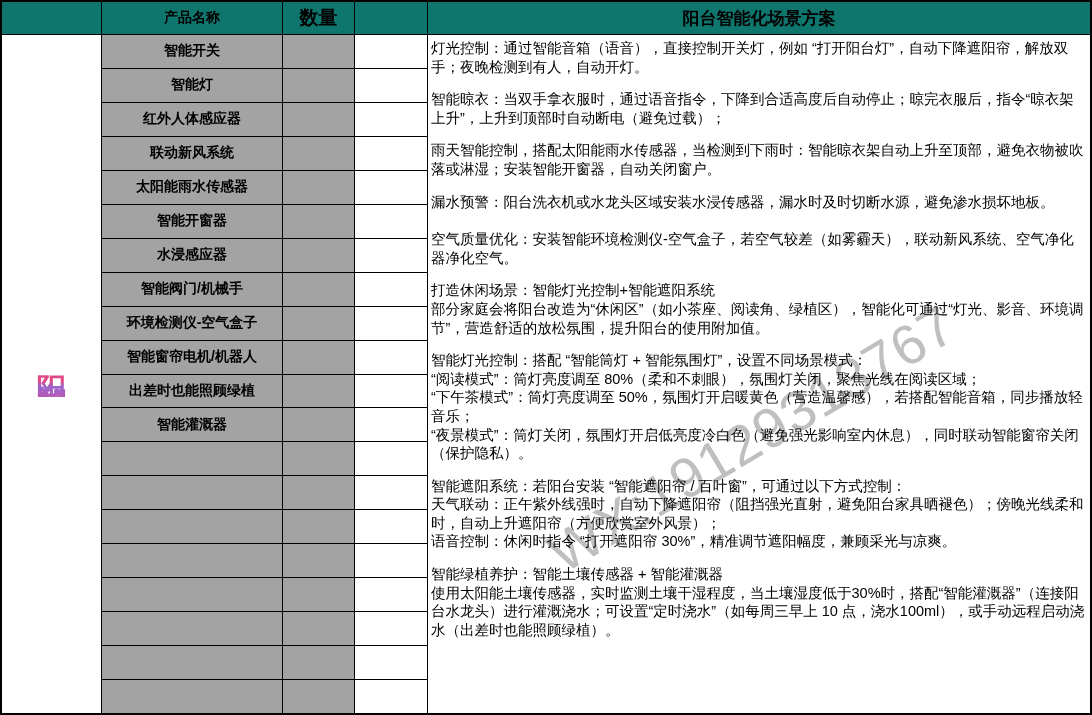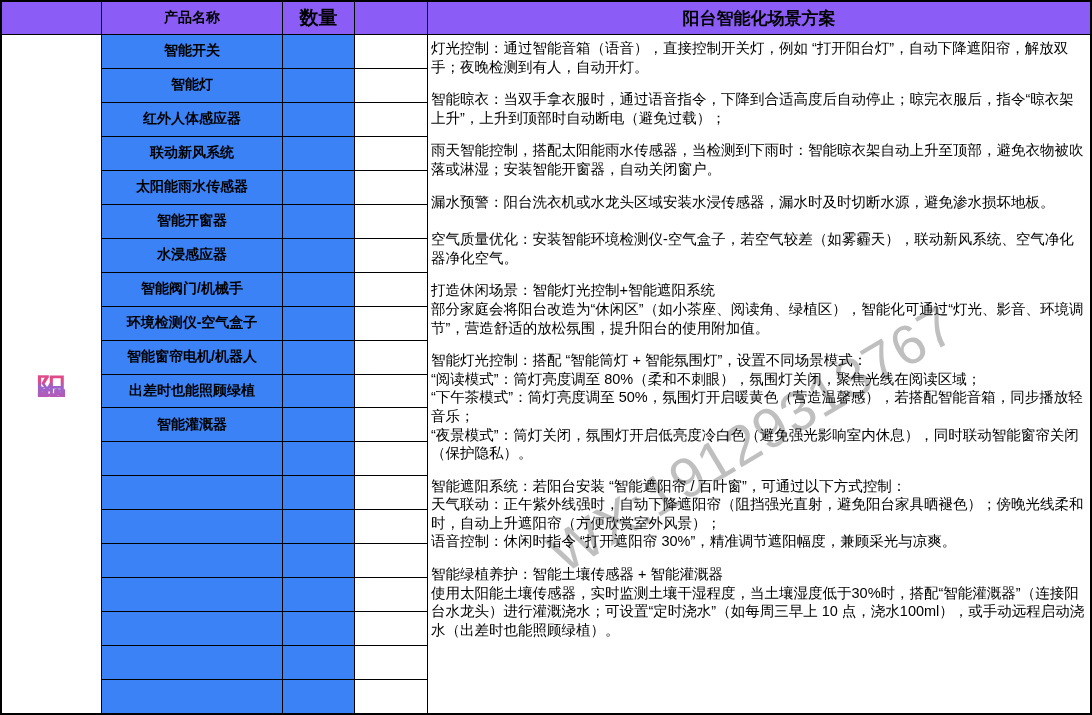--- a/index.html
+++ b/index.html
@@ -25,26 +25,26 @@
   .cell{
     border-bottom:1px solid #000;
     display:flex; align-items:center; justify-content:center;
     flex:1 1 0;
     overflow:hidden;
   }
   .col .cell:last-child{ border-bottom:none; }
 
   .hd{
     flex:0 0 33px; height:33px;
-    background:#8b5cf6;
+    background:#0f766e;
     font-weight:bold; font-size:19px; color:#000;
   }
   .hd.scen-hd{ font-size:17px; }
 
-  .gray{ background:#3b82f6; }
+  .gray{ background:#a3a3a3; }
 
   .c2 .cell{ font-weight:bold; font-size:14px; color:#000; }
 
   
   .title-cell{
     flex:20 1 0;
     background:#fff;
     display:flex; align-items:center; justify-content:center;
     border-bottom:none;
   }

